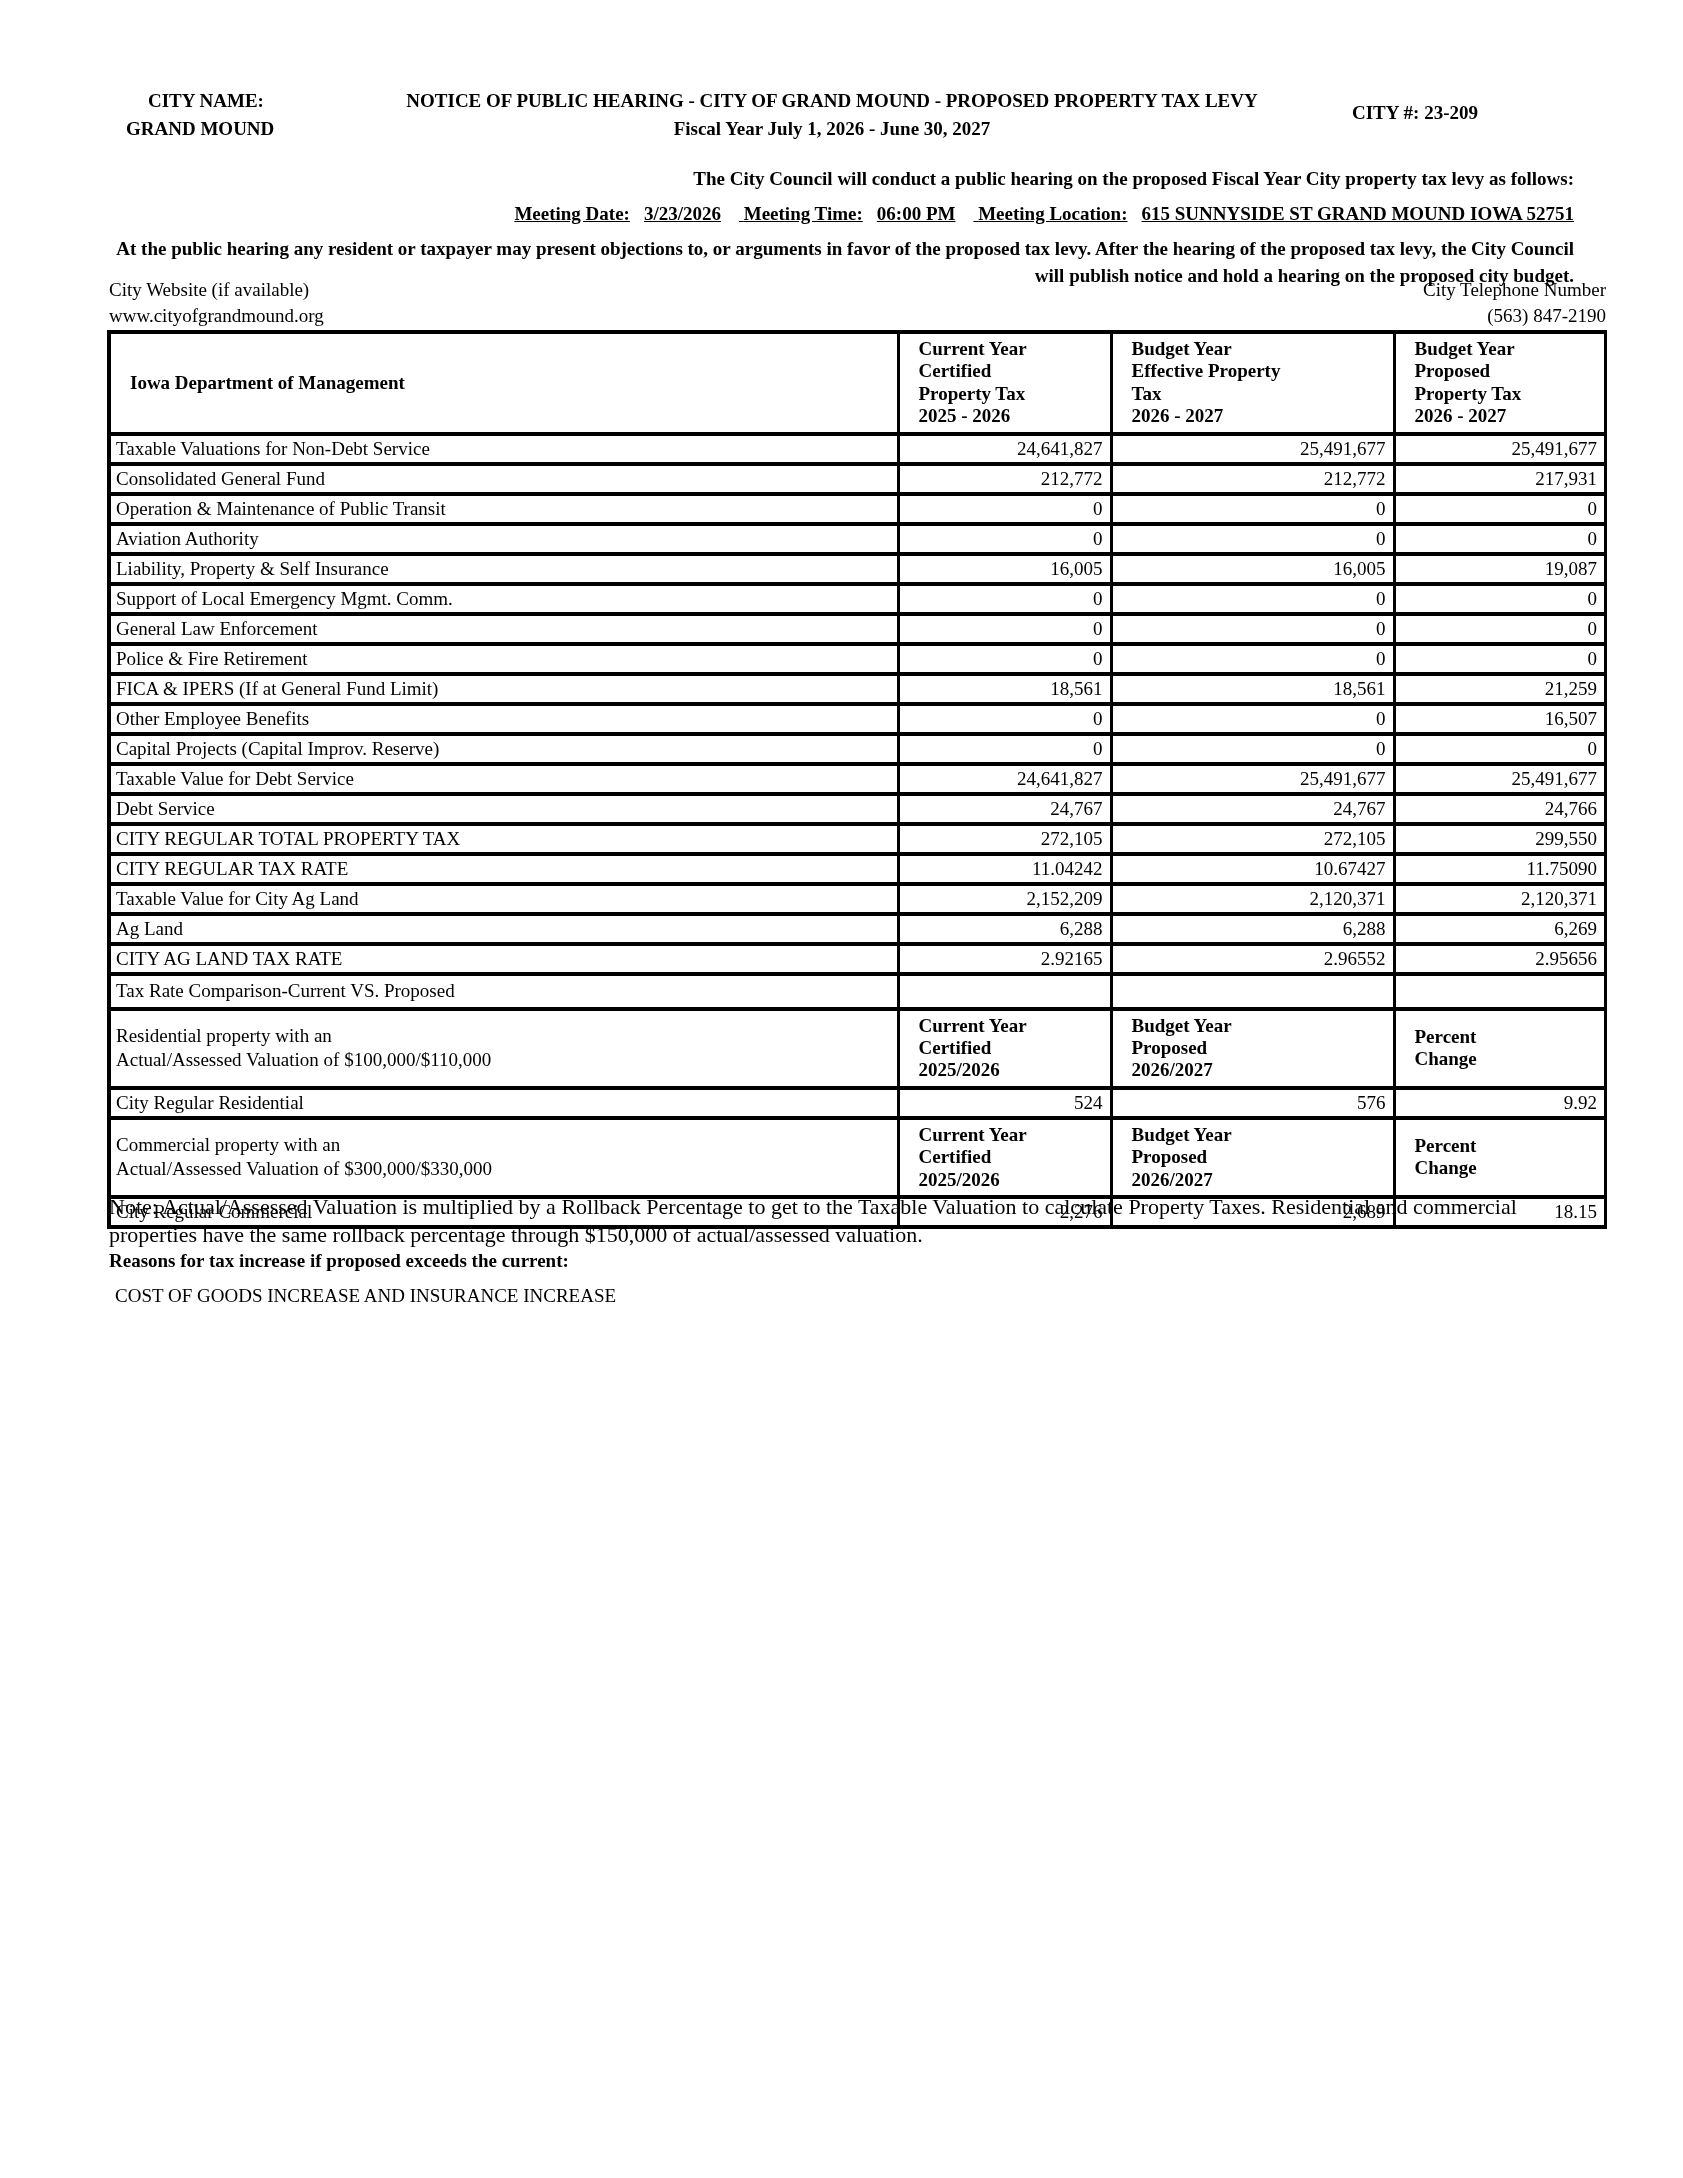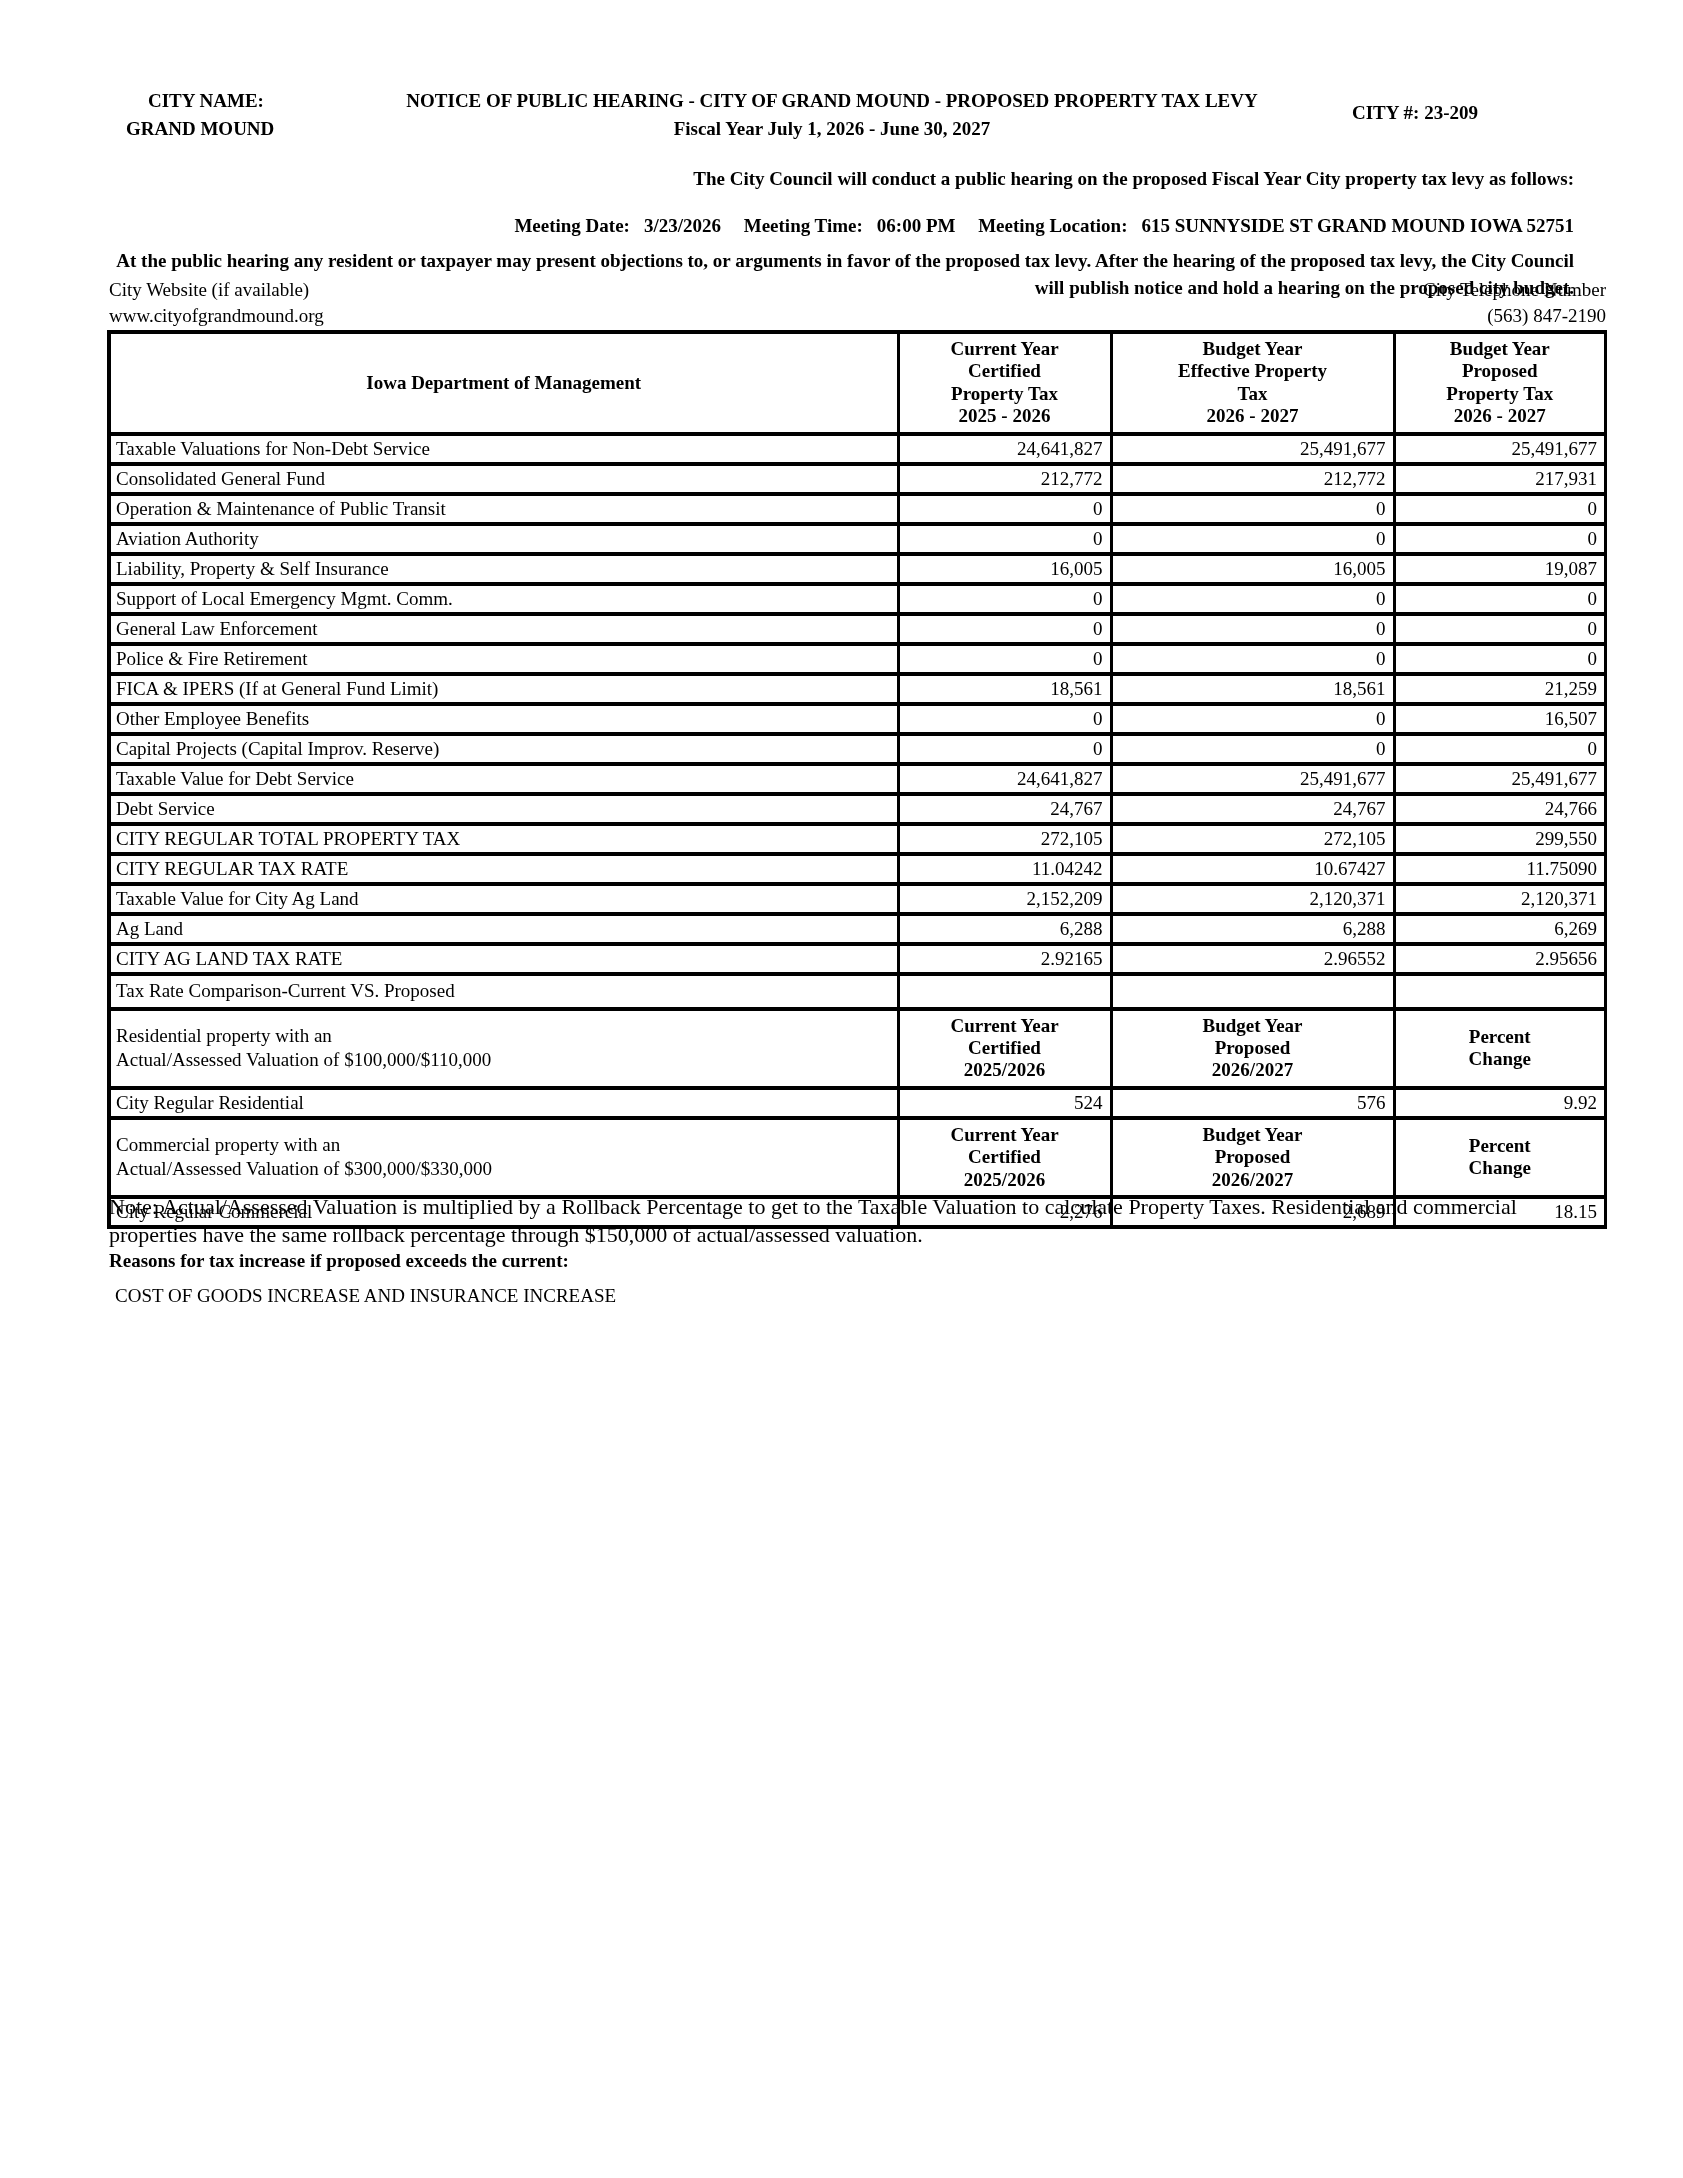--- a/index.html
+++ b/index.html
@@ -14,36 +14,36 @@
 
   
   .top-header { position: absolute; top: 87px; left: 0; width: 1683px; }
   .city-name-block { position: absolute; left: 126px; top: 0; width: 248px; font-weight: bold; font-size: 19px; line-height: 1.45; }
   .city-name-block .label { padding-left: 22px; }
   .title-block { position: absolute; left: 248px; top: 0; width: 1168px; text-align: center; font-weight: bold; font-size: 19px; line-height: 1.45; }
   .city-num-block { position: absolute; left: 1352px; top: 15px; font-weight: bold; font-size: 19px; }
 
   
   .intro { position: absolute; top: 166px; left: 109px; width: 1465px; text-align: right; font-weight: bold; font-size: 19px; line-height: 1.4; }
-  .meeting-line { margin-top: 20px; }
+  .meeting-line { margin-top: 8px; text-decoration: underline; }
   .meeting-line .gap { display: inline-block; width: 18px; }
   .meeting-line .lbl { margin-right: 14px; }
   .hearing-par { margin-top: 9px; width: 1465px; }
 
   
   .contact { position: absolute; top: 277px; left: 109px; width: 1497px; font-size: 19px; line-height: 1.35; }
   .contact .left { float: left; text-align: left; }
   .contact .right { float: right; text-align: right; }
 
   
   table.levy { position: absolute; top: 330px; left: 107px; width: 1501px; border-collapse: collapse; table-layout: fixed; }
   table.levy td { border: 3px solid #000; border-top-width: 4px; border-bottom-width: 4px; font-size: 19px; vertical-align: middle; overflow: hidden; }
   table.levy { border: 4px solid #000; }
   col.c1 { width: 789px; } col.c2 { width: 213px; } col.c3 { width: 283px; } col.c4 { width: 212px; }
-  td.hdr { font-weight: bold; text-align: center; white-space: pre-line; line-height: 1.18; padding: 4px 19px; }
+  td.hdr { font-weight: bold; text-align: left; white-space: pre-line; line-height: 1.18; padding: 4px 19px; }
   tr.main-hdr td { height: 91px; }
   td.label { text-align: left; padding: 2px 2px 2px 5px; }
   td.num { text-align: right; padding: 2px 7px 2px 2px; }
   tr.r td { height: 29px; }
   tr.section td { height: 35px; }
   tr.section td.label { font-weight: normal; vertical-align: top; padding-top: 4px; }
   tr.sub-hdr td { height: 74px; }
   tr.sub-hdr td.label { font-weight: normal; white-space: pre-line; line-height: 1.3; }
 
   

